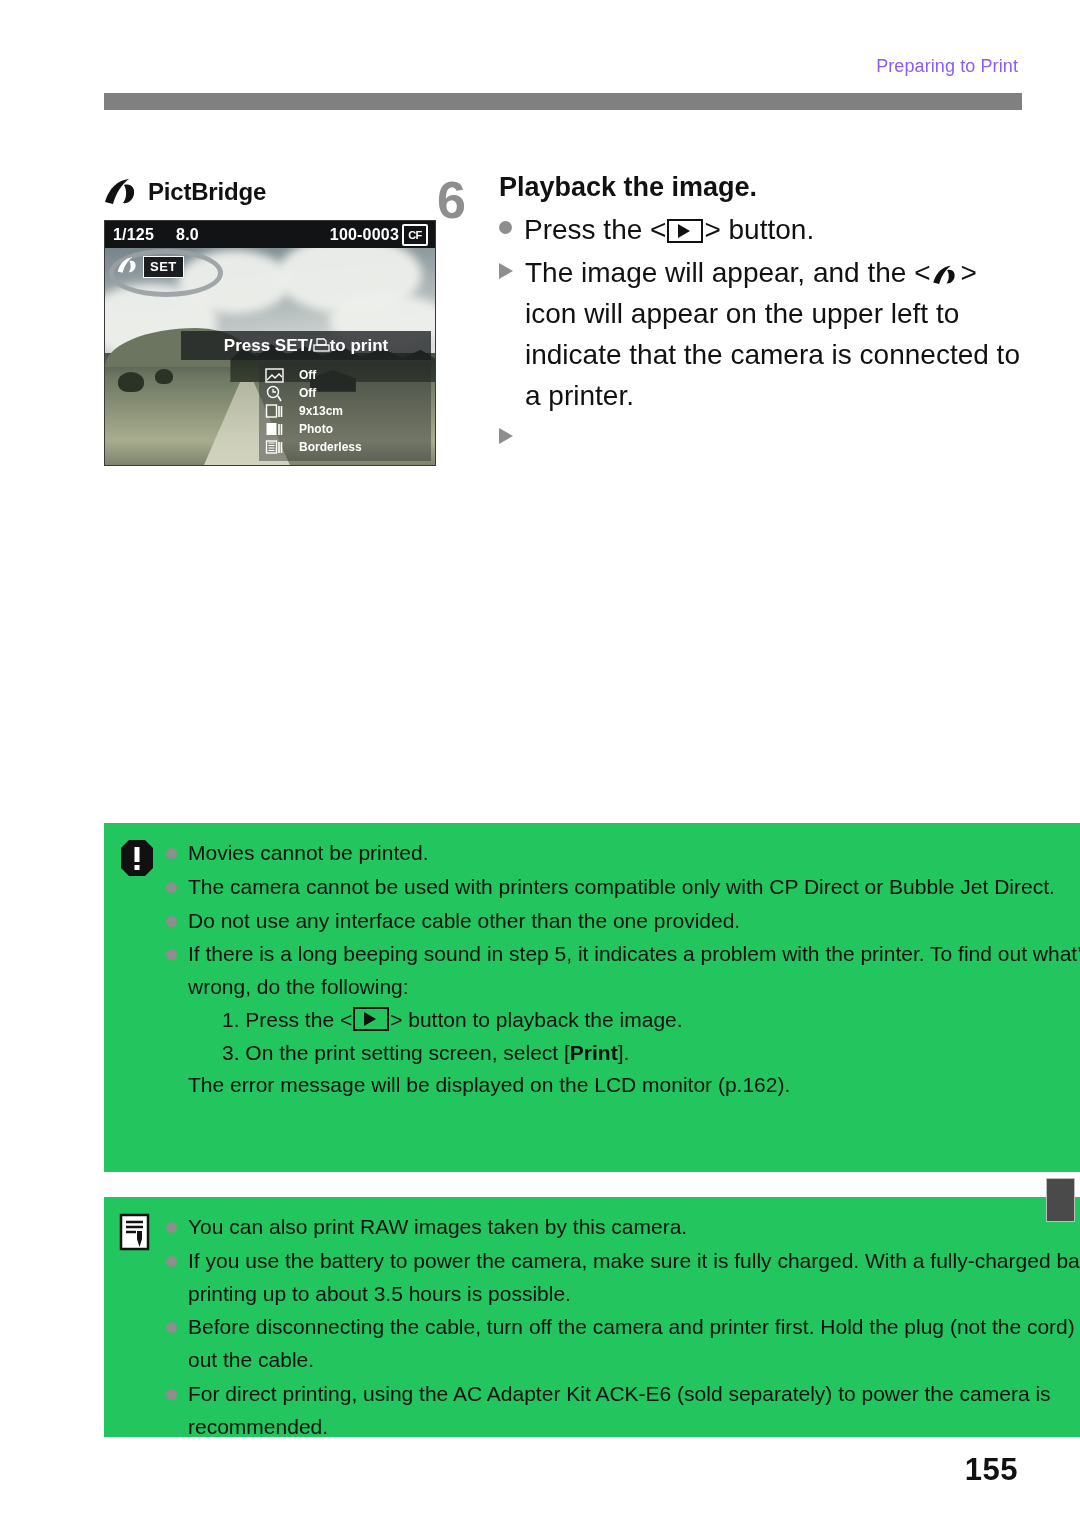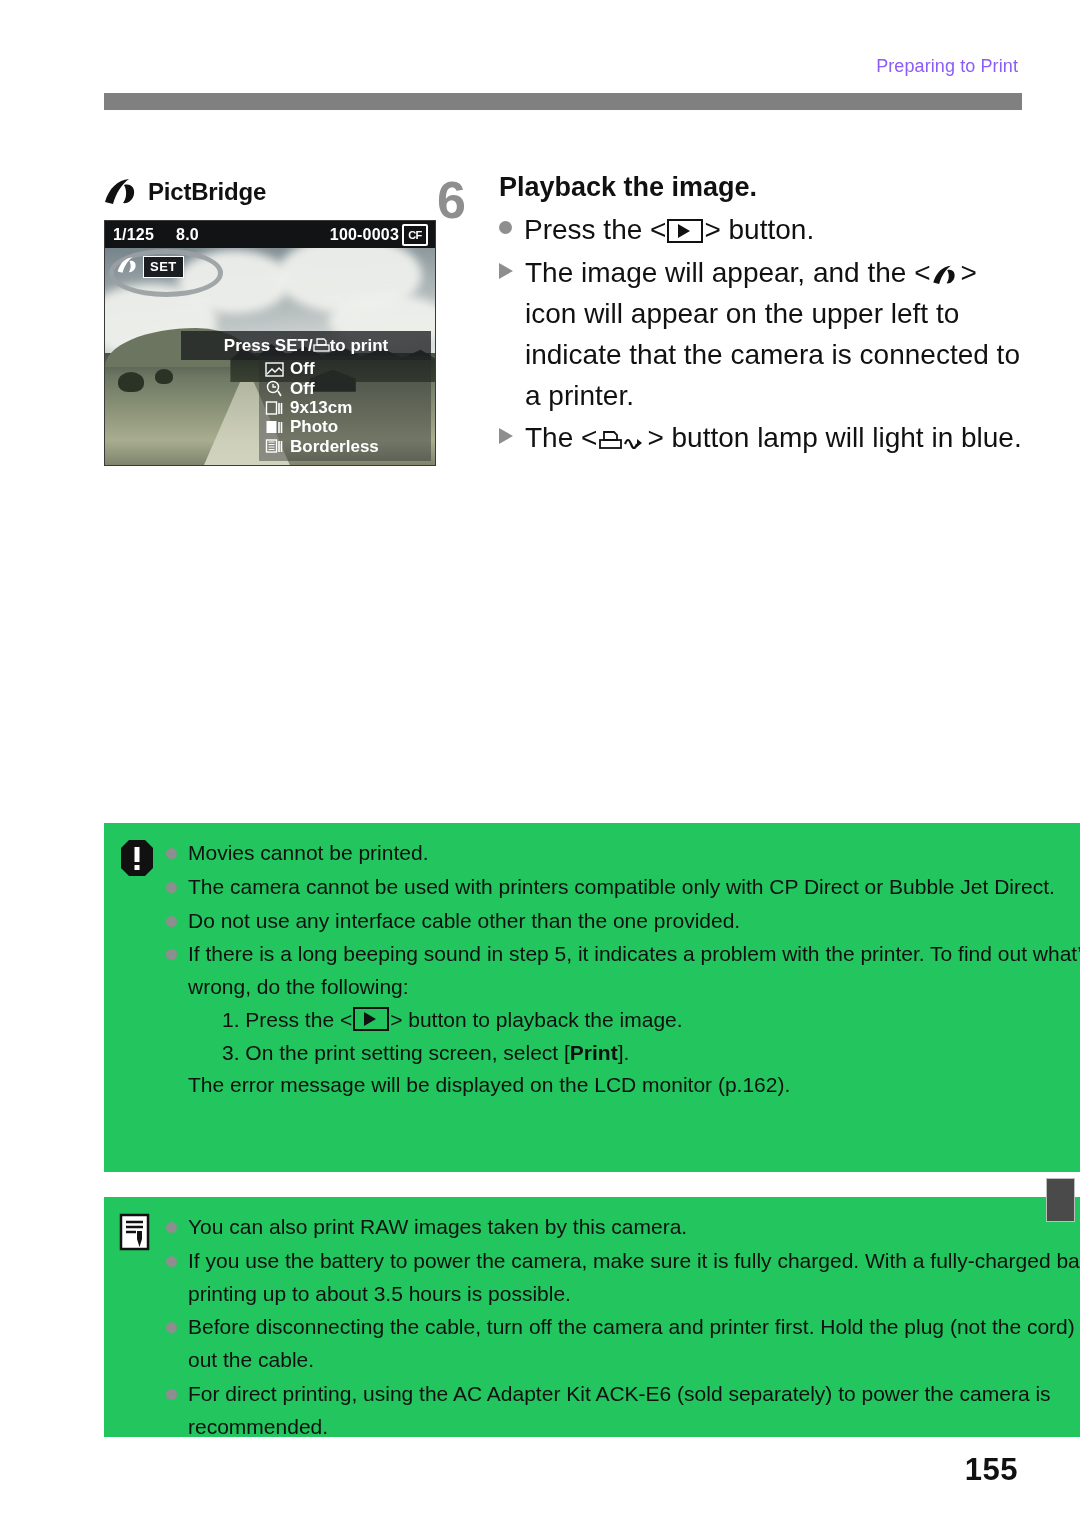--- a/index.html
+++ b/index.html
@@ -77,22 +77,22 @@
     background:rgba(28,31,33,0.78); color:#fff;
     display:flex; align-items:center; justify-content:center; gap:0;
     font-size:17px; font-weight:bold;
   }
   .printer-glyph { width:17px; height:15px; display:inline-block; }
   .settings-panel {
     position:absolute; right:4px; bottom:4px; width:160px;
     background:rgba(40,44,46,0.42); padding:4px 6px 5px;
     display:flex; flex-direction:column; gap:1px;
   }
-  .setting-row { display:flex; align-items:center; gap:6px; color:#fff;
-    font-size:17px; font-weight:bold; line-height:1.08; }
+  .setting-row { display:flex; align-items:center; gap:15px; color:#fff;
+    font-size:12px; font-weight:bold; line-height:1.08; }
   .setting-row .ic { width:19px; height:17px; flex:none; }
   
   .step-block { position:absolute; left:437px; top:172px; width:585px; }
   .step-num {
     position:absolute; left:0; top:2px;
     font-size:52px; font-weight:bold; color:#8e8e8e; line-height:1;
   }
   .step-title { margin-left:62px; font-size:27px; font-weight:bold; color:#111; line-height:1.15; }
   .step-list { margin-left:62px; margin-top:7px; }
   .step-item { display:flex; gap:12px; margin-bottom:2px; }
@@ -252,26 +252,20 @@
     <div class="step-item">
       <div class="bullet-tri"></div>
       <div class="step-text"><span>The image will appear, and the &lt;</span><svg class="glyph-pb" viewBox="0 0 34 30">
             <path d="M1 24 C5 10 14 2 25 1 C18 6 12 15 9 26 Z" fill="#111"></path>
             <path d="M20 7 C27 5 31 10 30 16 C29 22 24 26 19 25 C23 20 23 12 20 7 Z" fill="#111"></path>
           </svg><span>&gt; icon will appear on the upper left to indicate that the camera is connected to a printer.</span></div>
     </div>
 
     <div class="step-item">
       <div class="bullet-tri"></div>
-      <div class="step-text"><span>The &lt;</span><svg class="glyph-dprint" viewBox="0 0 48 22">
-            <path d="M6 2 h10 l3 3 v5 h-13 Z" fill="none" stroke="#111" stroke-width="1.8"></path>
-            <rect x="2" y="10" width="21" height="8" fill="none" stroke="#111" stroke-width="1.8"></rect>
-            <path d="M27 14 q3 -8 6 0 q3 8 6 0" fill="none" stroke="#111" stroke-width="2.2"></path>
-            <path d="M39 9 l5 4 -5 4" fill="#111"></path>
-          </svg><span>&gt; button lamp will light in blue.</span></div>
     </div>
 
   </div>
 </div>
 
 <div class="notebox" id="warning-box">
   <svg class="box-icon" viewBox="0 0 42 42">
     <path d="M13 3 h16 l8 8 v20 l-8 8 h-16 l-8 -8 v-20 Z" fill="#111"></path>
     <rect x="18.5" y="10" width="5" height="15" fill="#fff"></rect>
     <rect x="18.5" y="28" width="5" height="5" fill="#fff"></rect>

